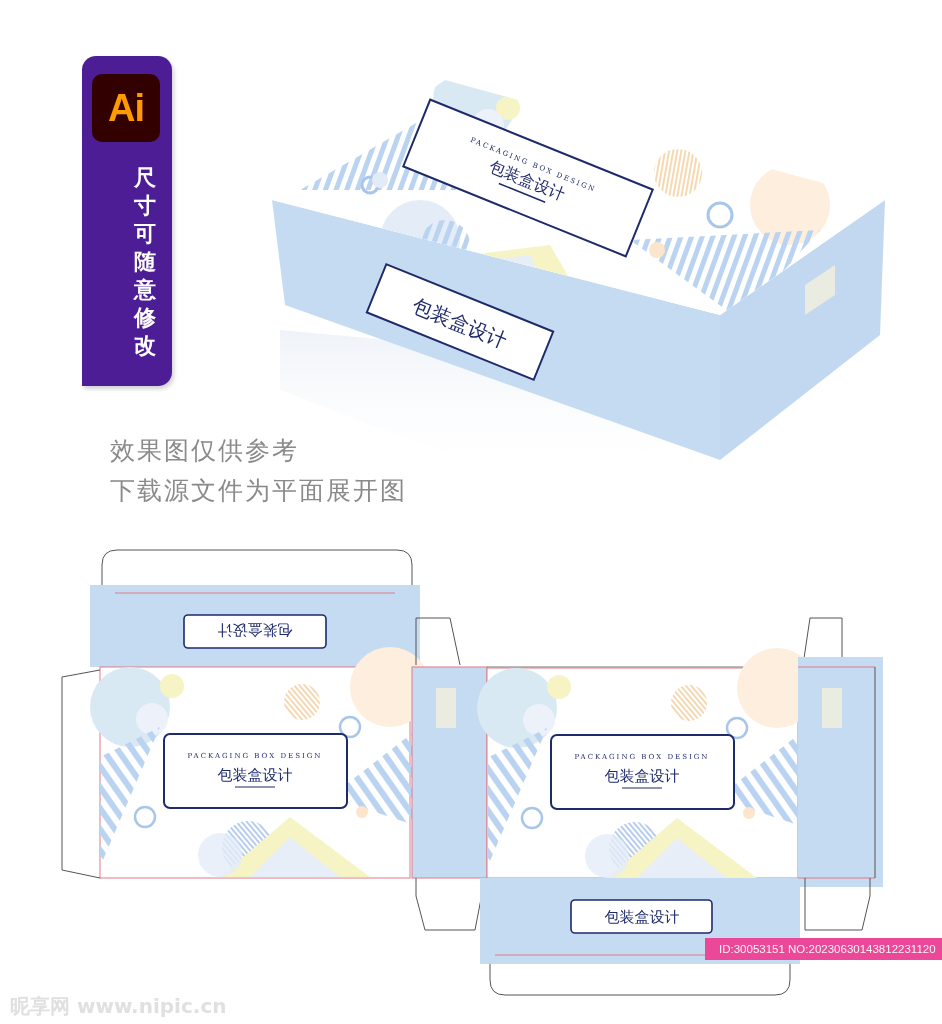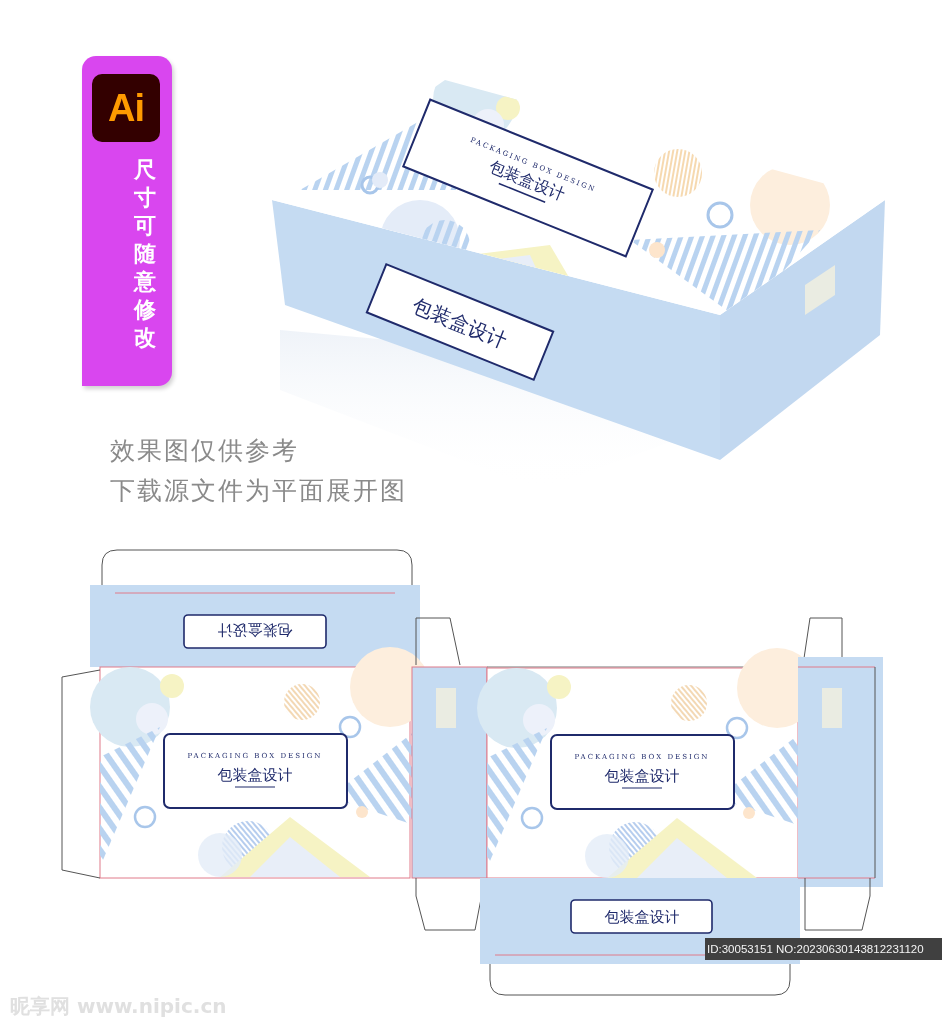--- a/index.html
+++ b/index.html
@@ -1,28 +1,28 @@
 <!DOCTYPE html>
 <html><head>
 <meta charset="utf-8">
 <style>
   html,body{margin:0;padding:0;background:#ffffff;}
   body{width:942px;height:1024px;position:relative;overflow:hidden;font-family:"DejaVu Sans",sans-serif;}
   .abs{position:absolute;}
   
-  .badge{left:82px;top:56px;width:90px;height:330px;background:#d946ef;border-radius:14px 14px 14px 0;
+  .badge{left:82px;top:56px;width:90px;height:330px;background:#4c1d95;border-radius:14px 14px 14px 0;
     box-shadow:2px 3px 4px rgba(0,0,0,.18);}
   .badge .ai{position:absolute;left:10px;top:18px;width:68px;height:68px;background:#330000;border-radius:10px;
     color:#ff9a00;font-family:"Liberation Sans",sans-serif;font-weight:bold;font-size:38px;line-height:68px;text-align:center;letter-spacing:-1px;}
   .badge .col{position:absolute;top:108px;width:26px;color:#fff;font-weight:bold;font-size:22px;line-height:28px;text-align:center;word-break:break-all;}
   .badge .col.l{left:20px;}
-  .badge .col.r{left:50px;top:100px;}
+  .badge .col.r{left:50px;top:108px;}
   .caption{left:62px;color:#8a8a8a;font-size:25px;letter-spacing:2px;font-family:"DejaVu Sans",sans-serif;margin-left:48px;}
   .watermark-left{left:10px;top:993px;color:#e0e0e0;font-size:20px;font-weight:bold;}
-  .watermark-id{left:705px;top:938px;width:237px;height:22px;background:#404040;color:#f4f4f4;font-size:11.5px;line-height:22px;padding-left:2px;box-sizing:border-box;font-family:"Liberation Sans",sans-serif;}
+  .watermark-id{left:705px;top:938px;width:237px;height:22px;background:#ec4899;color:#f4f4f4;font-size:11.5px;line-height:22px;padding-left:14px;box-sizing:border-box;font-family:"Liberation Sans",sans-serif;}
 </style>
 </head>
 <body>
 
 <div class="abs badge">
   <div class="ai">Ai</div>
   <div class="col r">尺寸可随意修改</div>
 </div>
 
 <div class="abs caption" style="top:434px;">效果图仅供参考</div>

